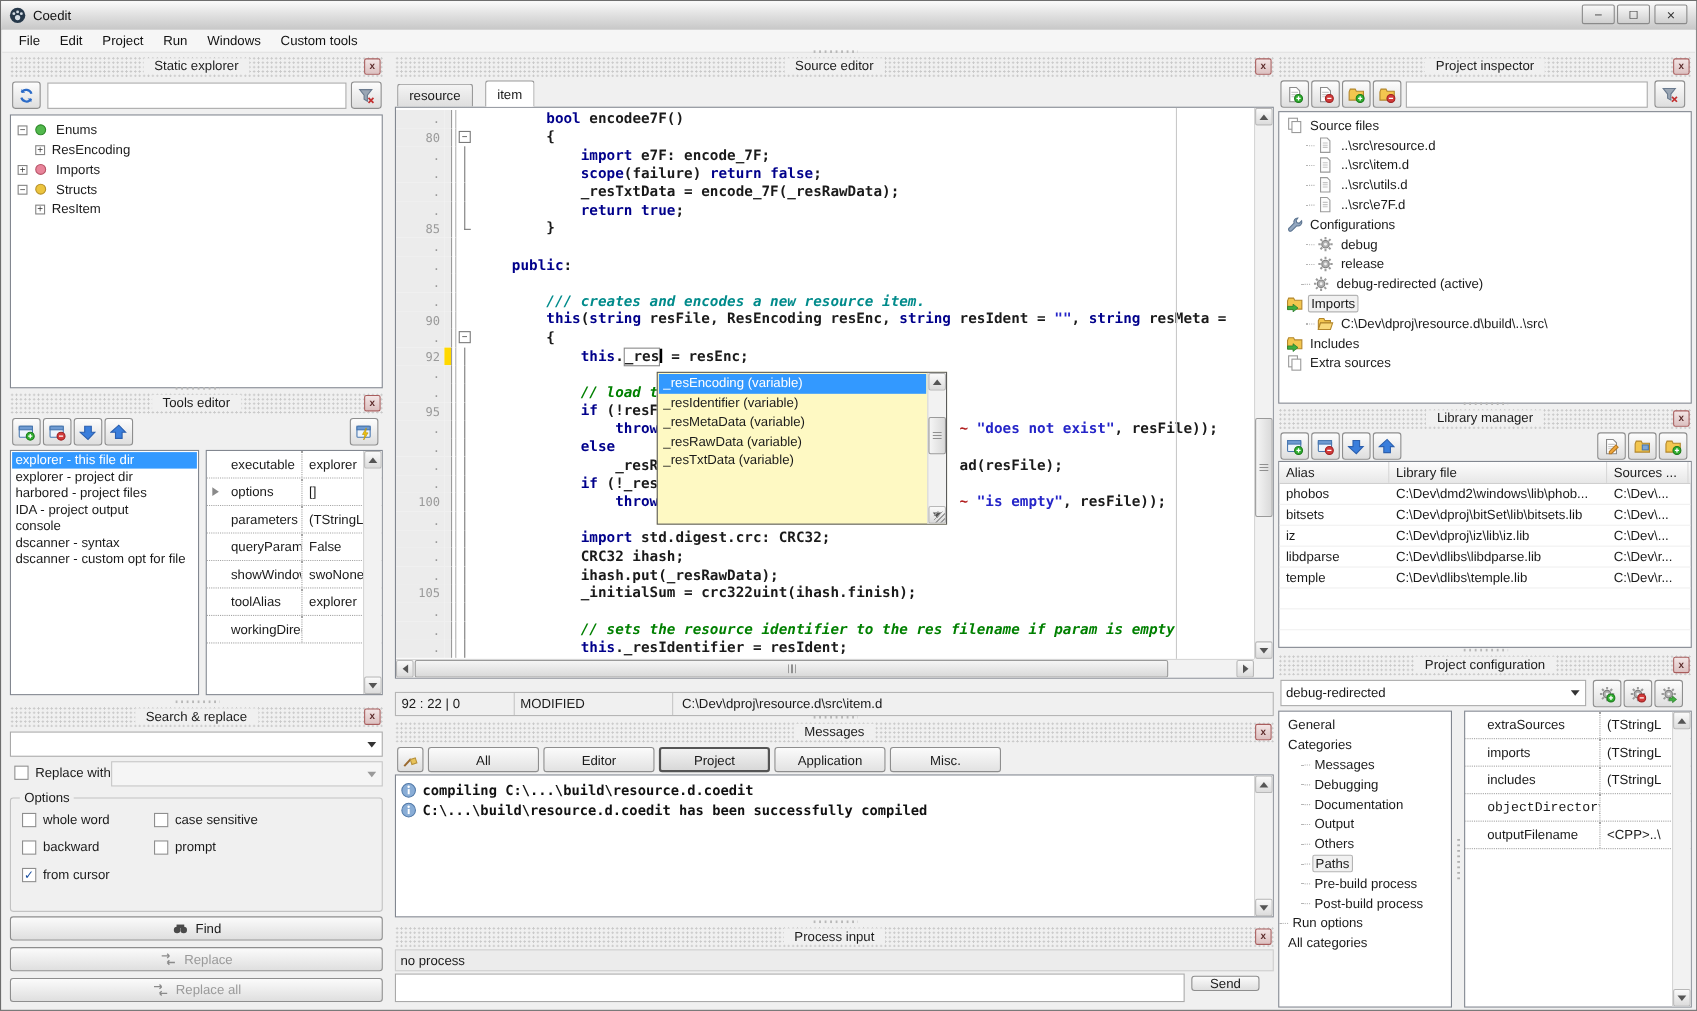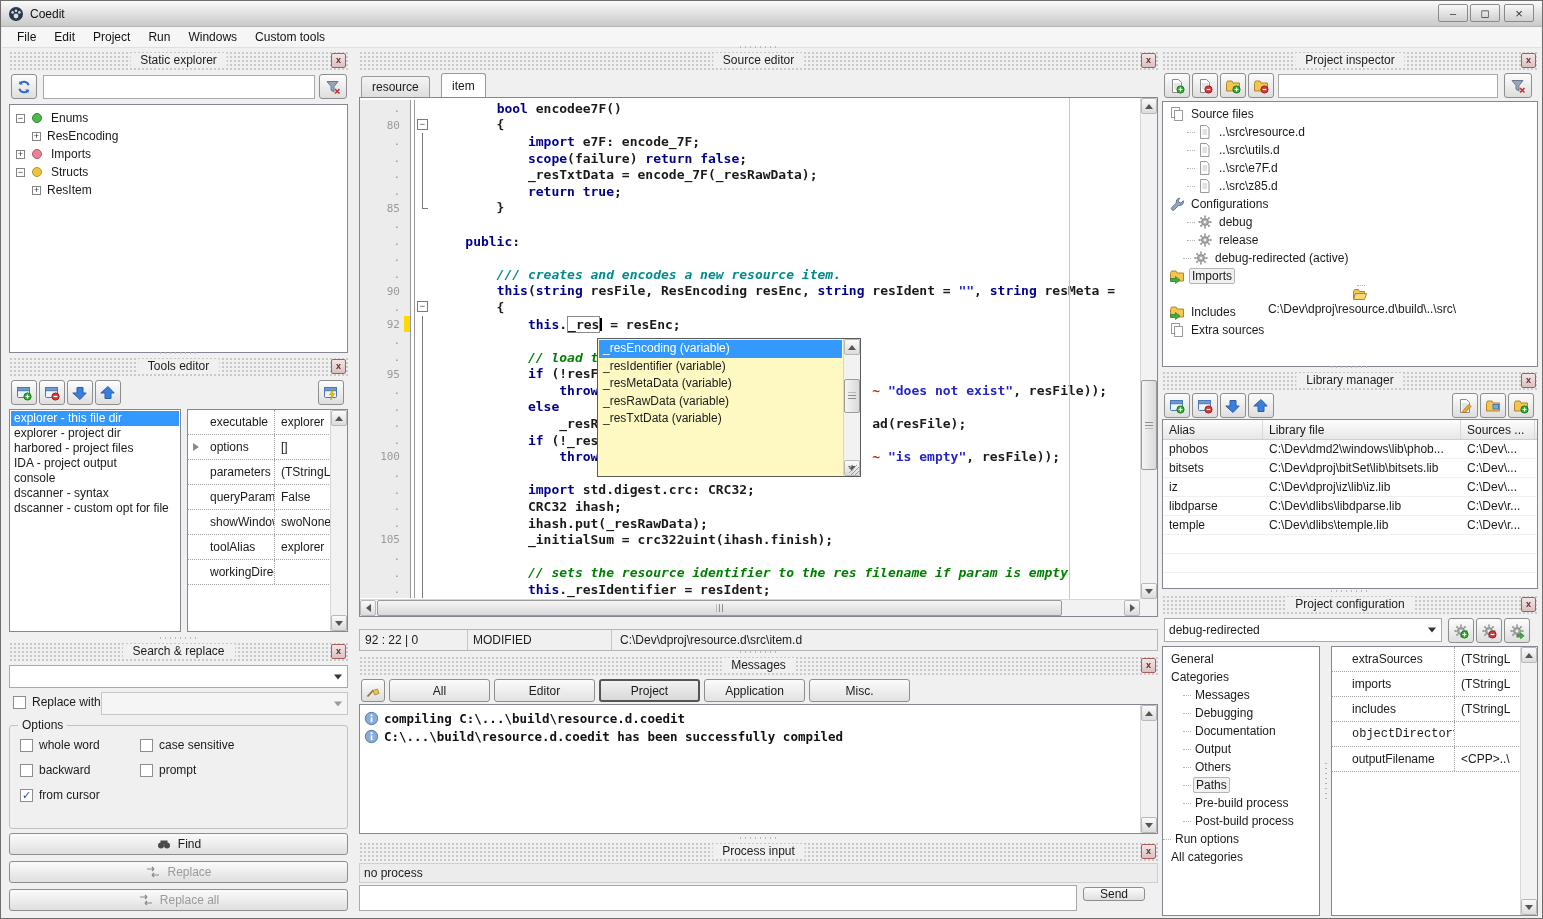--- a/index.html
+++ b/index.html
@@ -621,41 +621,41 @@
         <span class="lab">..\src\resource.d</span>
       </div>
       <div class="tree-row" style="padding-left: 24px;">
         <span class="conn"></span>
         <span class="icn">
           <svg width="16" height="16" viewBox="0 0 16 16">
             <path d="M3.5 1.5h6l2.5 2.5v10.5h-8.5z" fill="#fdfdfd" stroke="#9a9a9a"></path>
             <path d="M5.5 6h4.5M5.5 8h4.5M5.5 10h4.5" stroke="#c4c4c4"></path>
           </svg>
         </span>
-        <span class="lab">..\src\utils.d</span>
+        <span class="lab">..\src\item.d</span>
       </div>
       <div class="tree-row" style="padding-left: 24px;">
         <span class="conn"></span>
         <span class="icn">
           <svg width="16" height="16" viewBox="0 0 16 16">
             <path d="M3.5 1.5h6l2.5 2.5v10.5h-8.5z" fill="#fdfdfd" stroke="#9a9a9a"></path>
             <path d="M5.5 6h4.5M5.5 8h4.5M5.5 10h4.5" stroke="#c4c4c4"></path>
           </svg>
         </span>
-        <span class="lab">..\src\e7F.d</span>
+        <span class="lab">..\src\utils.d</span>
       </div>
       <div class="tree-row" style="padding-left: 24px;">
         <span class="conn"></span>
         <span class="icn">
           <svg width="16" height="16" viewBox="0 0 16 16">
             <path d="M3.5 1.5h6l2.5 2.5v10.5h-8.5z" fill="#fdfdfd" stroke="#9a9a9a"></path>
             <path d="M5.5 6h4.5M5.5 8h4.5M5.5 10h4.5" stroke="#c4c4c4"></path>
           </svg>
         </span>
-        <span class="lab">..\src\z85.d</span>
+        <span class="lab">..\src\e7F.d</span>
       </div>
       <div class="tree-row" style="padding-left: 6px;">
         <span class="icn">
           <svg width="16" height="16" viewBox="0 0 16 16">
             <path d="M10.8 2.2a3.6 3.6 0 0 0-3.4 4.7L3 11.3a1.7 1.7 0 1 0 2.4 2.4l4.4-4.4a3.6 3.6 0 0 0 4.5-4.6L12 7l-2.1-.6L9.3 4.3z" fill="#93a7c0" stroke="#5c7490"></path>
           </svg>
         </span>
         <span class="lab">Configurations</span>
       </div>
       <div class="tree-row" style="padding-left: 24px;">
@@ -693,21 +693,21 @@
       </div>
       <div class="tree-row" style="padding-left: 6px;">
         <span class="icn">
           <svg width="16" height="16" viewBox="0 0 16 16">
             <path d="M1.5 5.5l1-2.5h4.5l1 2h6.5v8h-13z" fill="#f3c64f" stroke="#b3862b"></path>
             <path d="M1.5 10.5h5v-2l4.5 3.5-4.5 3.5v-2h-5z" fill="#3fae3f" stroke="#2a7a2a" stroke-width=".7"></path>
           </svg>
         </span>
         <span class="lab sel-soft">Imports</span>
       </div>
-      <div class="tree-row" style="padding-left: 24px; flex-direction: column;">
+      <div class="tree-row" style="padding-left: 24px;">
         <span class="conn"></span>
         <span class="icn">
           <svg width="16" height="16" viewBox="0 0 16 16">
             <path d="M1.5 13.5v-8l1-2h4l1 2h5v2h-9l-2 6z" fill="#f3c64f" stroke="#b3862b"></path>
             <path d="M3.5 7.5h11l-2 6h-11z" fill="#f8d87a" stroke="#b3862b"></path>
           </svg>
         </span>
         <span class="lab">C:\Dev\dproj\resource.d\build\..\src\</span>
       </div>
       <div class="tree-row" style="padding-left: 6px;">

